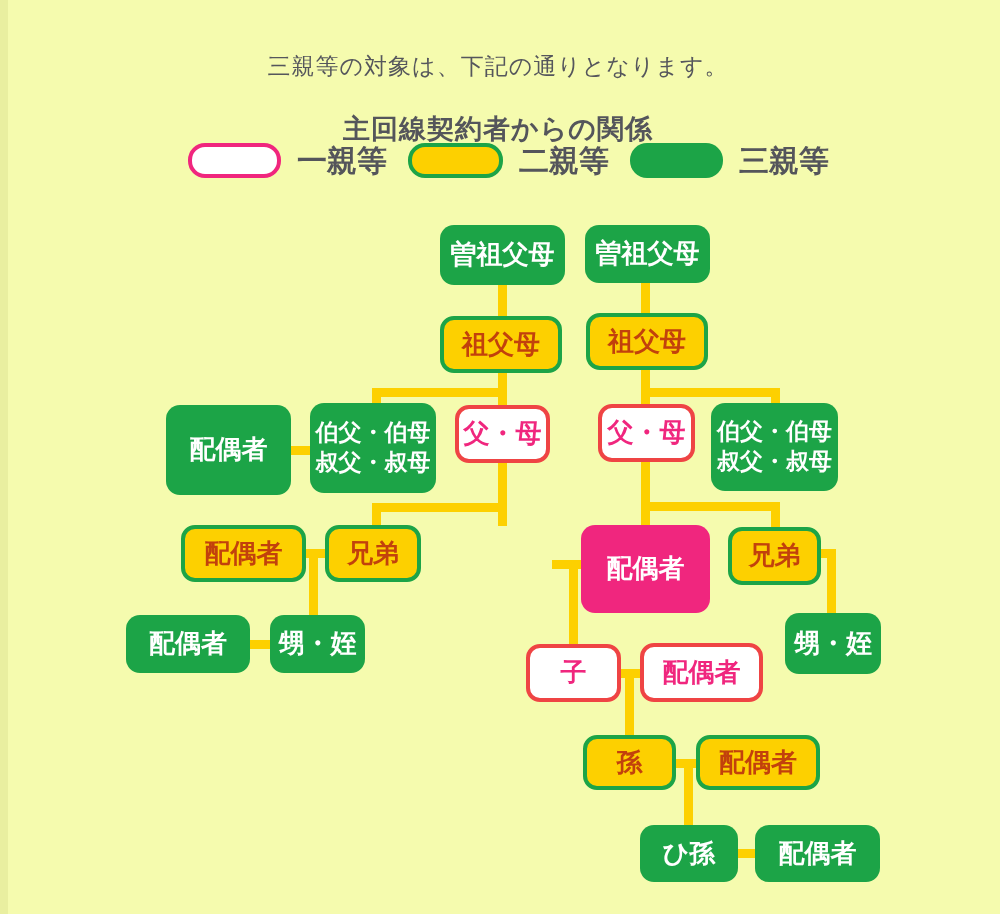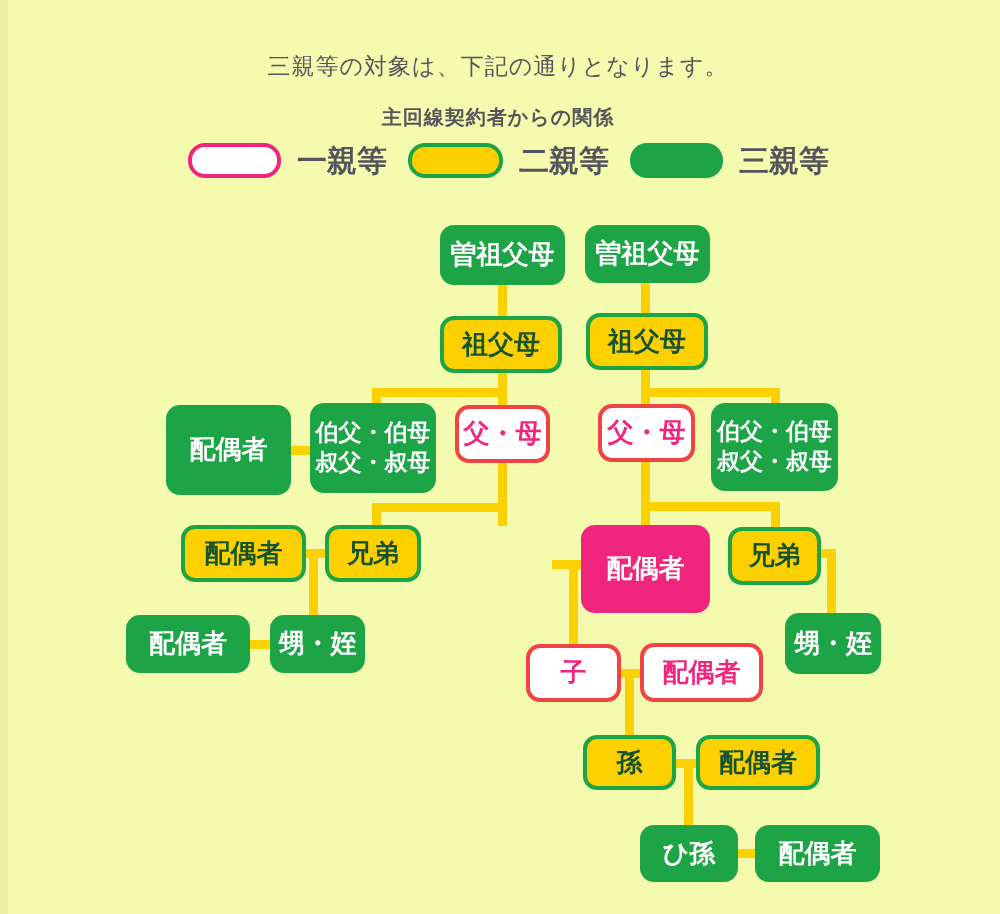--- a/index.html
+++ b/index.html
@@ -18,21 +18,21 @@
   .intro{
     position:absolute;left:0;top:28px;width:980px;
     text-align:center;
     font-size:23px;font-weight:400;
     color:#55565c;
     letter-spacing:1px;
   }
   .diagram-title{
     position:absolute;left:0;top:84px;width:980px;
     text-align:center;
-    font-size:20px;font-weight:700;
+    font-size:27px;font-weight:700;
     color:#54555b;
     letter-spacing:1px;
   }
   
   .swatch{
     position:absolute;height:35px;
     border-radius:17px;box-sizing:border-box;
   }
   .swatch.first{background:#ffffff;border:4px solid #f0267e;}
   .swatch.second{background:#fdd000;border:4px solid #1ca447;}
@@ -45,21 +45,21 @@
   .node{
     position:absolute;box-sizing:border-box;
     display:flex;flex-direction:column;
     align-items:center;justify-content:center;
     border-radius:14px;
     font-weight:700;font-size:26px;
     text-align:center;line-height:1.3;
     white-space:nowrap;
   }
   .node.green{background:#1ca447;color:#ffffff;}
-  .node.yellow{background:#fdd000;border:4px solid #1ca447;color:#14532d;}
+  .node.yellow{background:#fdd000;border:4px solid #1ca447;color:#c2410c;}
   .node.white{background:#ffffff;border:4px solid #ef4444;color:#f0267e;}
   .node.pink{background:#f0267e;color:#ffffff;}
   .node.twoline{font-size:23px;}
   
   .line{position:absolute;background:#fdd000;}
 </style>
 </head>
 <body>
 
 <div class="stage">

